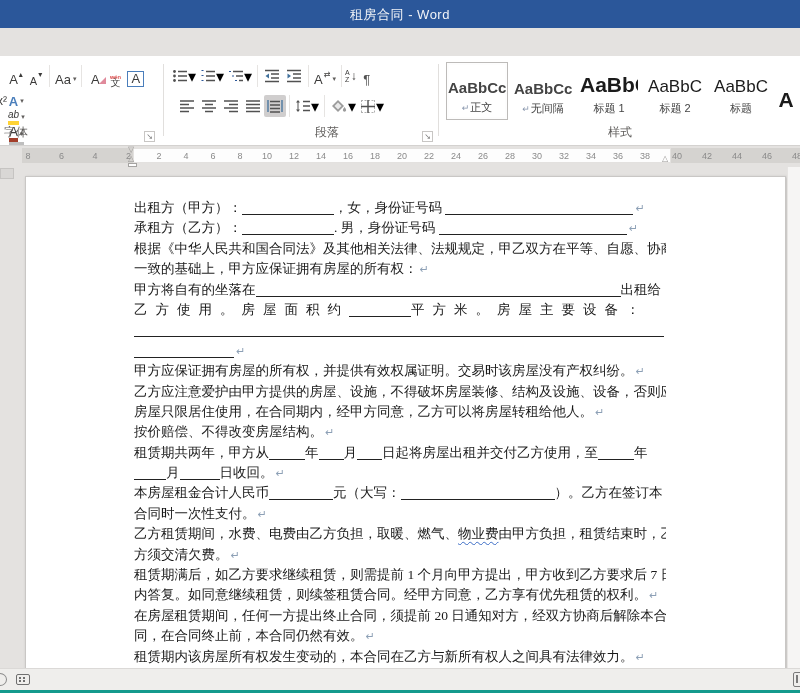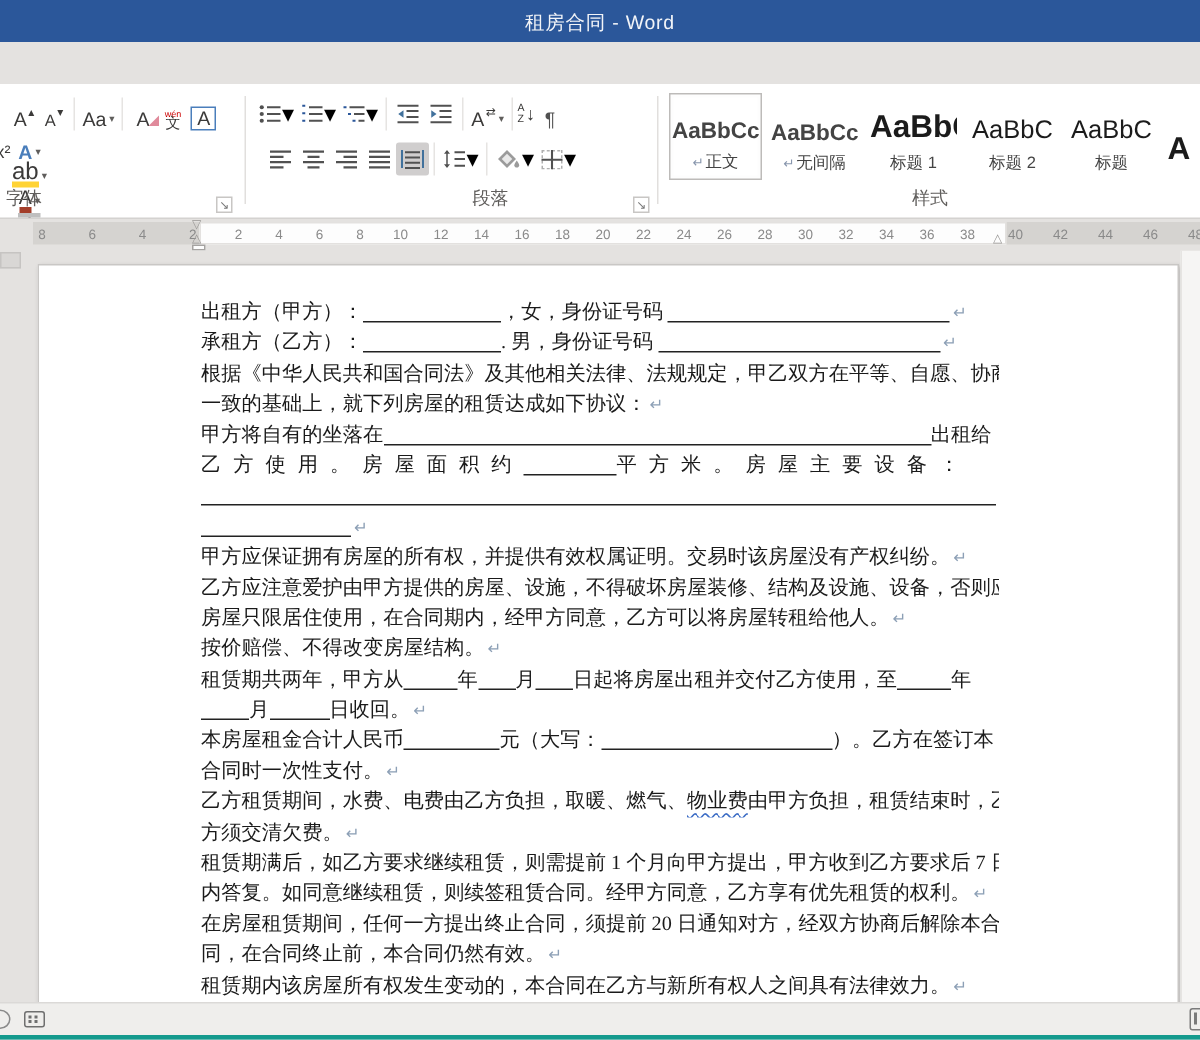--- a/index.html
+++ b/index.html
@@ -29,21 +29,21 @@
   .launcher{position:absolute;bottom:3px;font-size:8px;color:#7a7a7a;width:11px;height:11px;
        border:1px solid #c8c6c4;text-align:center;line-height:9px;}
   .vsep{position:absolute;top:8px;height:72px;width:1px;background:#e1dfdd;}
   .isep{display:inline-block;width:1px;height:22px;background:#e6e4e2;margin:0 3px;vertical-align:middle;}
   .rrow{position:absolute;left:0;display:flex;align-items:center;height:24px;}
   .rbtn{display:inline-flex;align-items:flex-end;justify-content:center;min-width:20px;height:22px;
        padding:0 2px;color:#3b3a39;font-size:13px;position:relative;cursor:default;}
   .rbtn .dd{font-size:7px;color:#605e5c;margin-left:2px;margin-bottom:4px;}
   .rbtn .mini{font-size:8px;margin-bottom:8px;margin-left:1px;color:#3b3a39;}
   .g-eff{color:#4a7ebb;font-weight:bold;}
-  .g-hl{font-size:16px;border-bottom:4px solid #ffd335;line-height:12px;}
+  .g-hl{font-size:10px;font-style:italic;border-bottom:4px solid #ffd335;line-height:12px;}
   .g-fc{border-bottom:4px solid #a33e2a;line-height:13px;}
   .g-shade{background:#bfbfbf;padding:0 3px;line-height:15px;}
   .g-enc{font-size:9px;border:1px solid #666;border-radius:50%;width:15px;height:15px;
        display:inline-flex;align-items:center;justify-content:center;margin-bottom:1px;}
   .g-boxa{border:1px solid #4a7ebb;padding:0 3px;line-height:14px;}
   .g-phon{display:inline-flex;flex-direction:column;align-items:center;line-height:6px;margin-bottom:1px;}
   .g-phon .top{font-size:6px;color:#c00;}
   .g-phon .bot{font-size:10px;}
   .g-eraser{position:relative;}
   .g-eraser::after{content:"";position:absolute;right:-6px;bottom:3px;width:0;height:0;
@@ -324,21 +324,21 @@
     <span class="ind" style="left:662px;top:9px;">△</span>
   </div>
 
   <div class="docarea">
     <div class="rulerbox"></div>
     <div class="page">
       <div class="doccol" id="docLines">
           <div class="doc-line"><span class="t">出租方（甲方）：</span><span class="u" style="width: 92px;"></span><span class="t">，女，身份证号码 </span><span class="u" style="width: 188px;"></span><span class="pl">↵</span></div>
           <div class="doc-line"><span class="t">承租方（乙方）：</span><span class="u" style="width: 92px;"></span><span class="t">. 男，身份证号码 </span><span class="u" style="width: 188px;"></span><span class="pl">↵</span></div>
           <div class="doc-line"><span class="t">根据《中华人民共和国合同法》及其他相关法律、法规规定，甲乙双方在平等、自愿、协商</span></div>
-          <div class="doc-line"><span class="t">一致的基础上，就下列房屋的租赁达成如下协议：</span><span class="pl">↵</span></div>
+          <div class="doc-line"><span class="t">一致的基础上，甲方应保证拥有房屋的所有权：</span><span class="pl">↵</span></div>
           <div class="doc-line"><span class="t">甲方将自有的坐落在</span><span class="u" style="width: 365px;"></span><span class="t">出租给</span></div>
           <div class="doc-line spread"><span class="t">乙方使用。房屋面积约</span><span class="u" style="width: 62px;"></span><span class="t">平方米。房屋主要设备：</span></div>
           <div class="doc-line"><span class="u" style="width: 530px;"></span></div>
           <div class="doc-line"><span class="u" style="width: 100px;"></span><span class="pl">↵</span></div>
           <div class="doc-line"><span class="t">甲方应保证拥有房屋的所有权，并提供有效权属证明。交易时该房屋没有产权纠纷。</span><span class="pl">↵</span></div>
           <div class="doc-line"><span class="t">乙方应注意爱护由甲方提供的房屋、设施，不得破坏房屋装修、结构及设施、设备，否则应</span></div>
           <div class="doc-line"><span class="t">房屋只限居住使用，在合同期内，经甲方同意，乙方可以将房屋转租给他人。</span><span class="pl">↵</span></div>
           <div class="doc-line"><span class="t">按价赔偿、不得改变房屋结构。</span><span class="pl">↵</span></div>
           <div class="doc-line"><span class="t">租赁期共两年，甲方从</span><span class="u" style="width: 36px;"></span><span class="t">年</span><span class="u" style="width: 25px;"></span><span class="t">月</span><span class="u" style="width: 25px;"></span><span class="t">日起将房屋出租并交付乙方使用，至</span><span class="u" style="width: 36px;"></span><span class="t">年</span></div>
           <div class="doc-line"><span class="u" style="width: 32px;"></span><span class="t">月</span><span class="u" style="width: 40px;"></span><span class="t">日收回。</span><span class="pl">↵</span></div>

